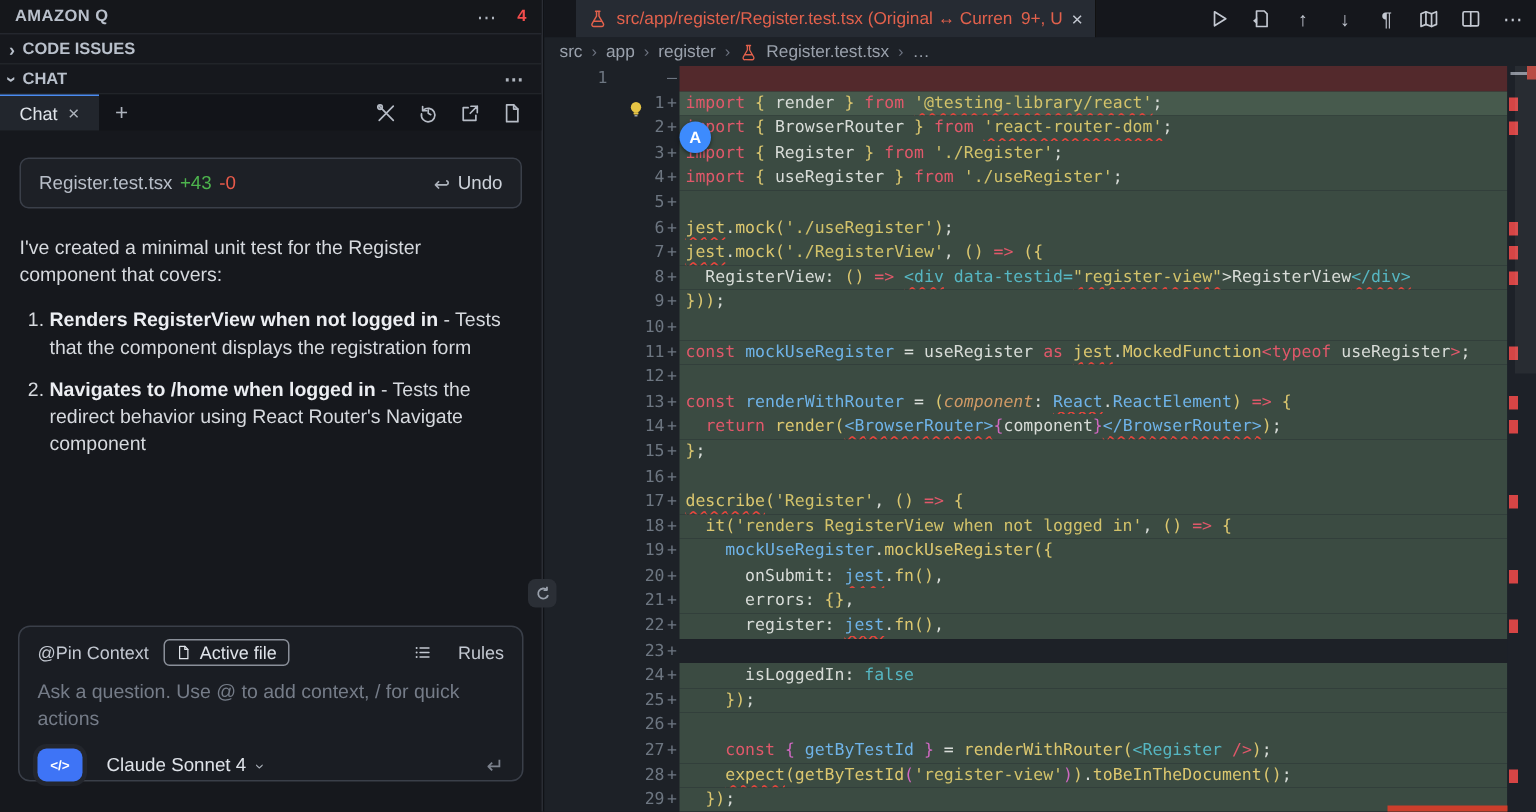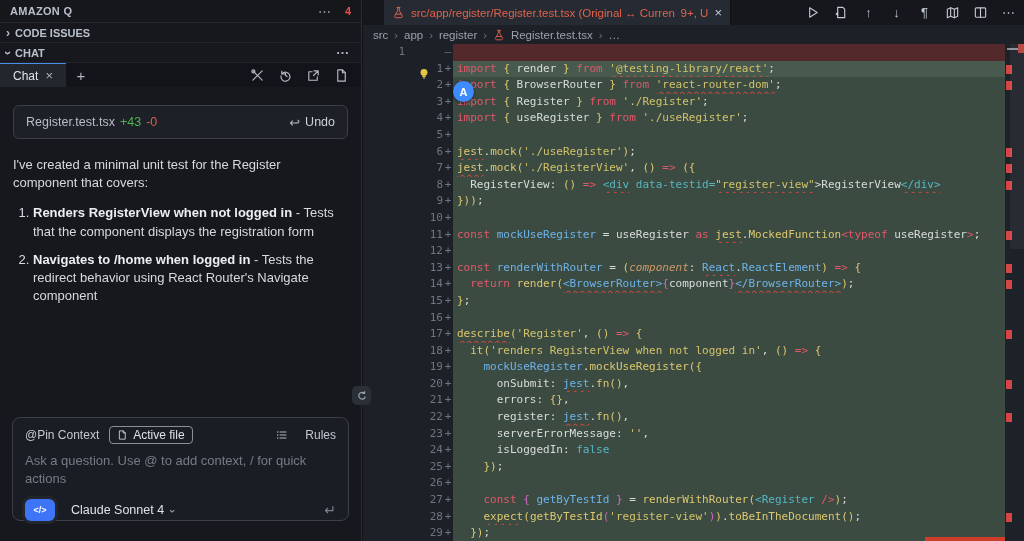--- a/index.html
+++ b/index.html
@@ -444,21 +444,20 @@
         <div class="row add">
           <span class="g-orig"></span>
           <span class="g-new">22</span>
           <span class="g-plus">+</span>
           <span class="content"><span class="w">      register: </span><span class="v err">jest</span><span class="w">.</span><span class="f">fn</span><span class="f">()</span><span class="w">,</span></span>
         </div>
         <div class="row add">
           <span class="g-orig"></span>
           <span class="g-new">23</span>
           <span class="g-plus">+</span>
-          <span class="content"><span class="w">      serverErrorMessage: </span><span class="s">''</span><span class="w">,</span></span>
         </div>
         <div class="row add">
           <span class="g-orig"></span>
           <span class="g-new">24</span>
           <span class="g-plus">+</span>
           <span class="content"><span class="w">      isLoggedIn: </span><span class="t">false</span></span>
         </div>
         <div class="row add">
           <span class="g-orig"></span>
           <span class="g-new">25</span>

